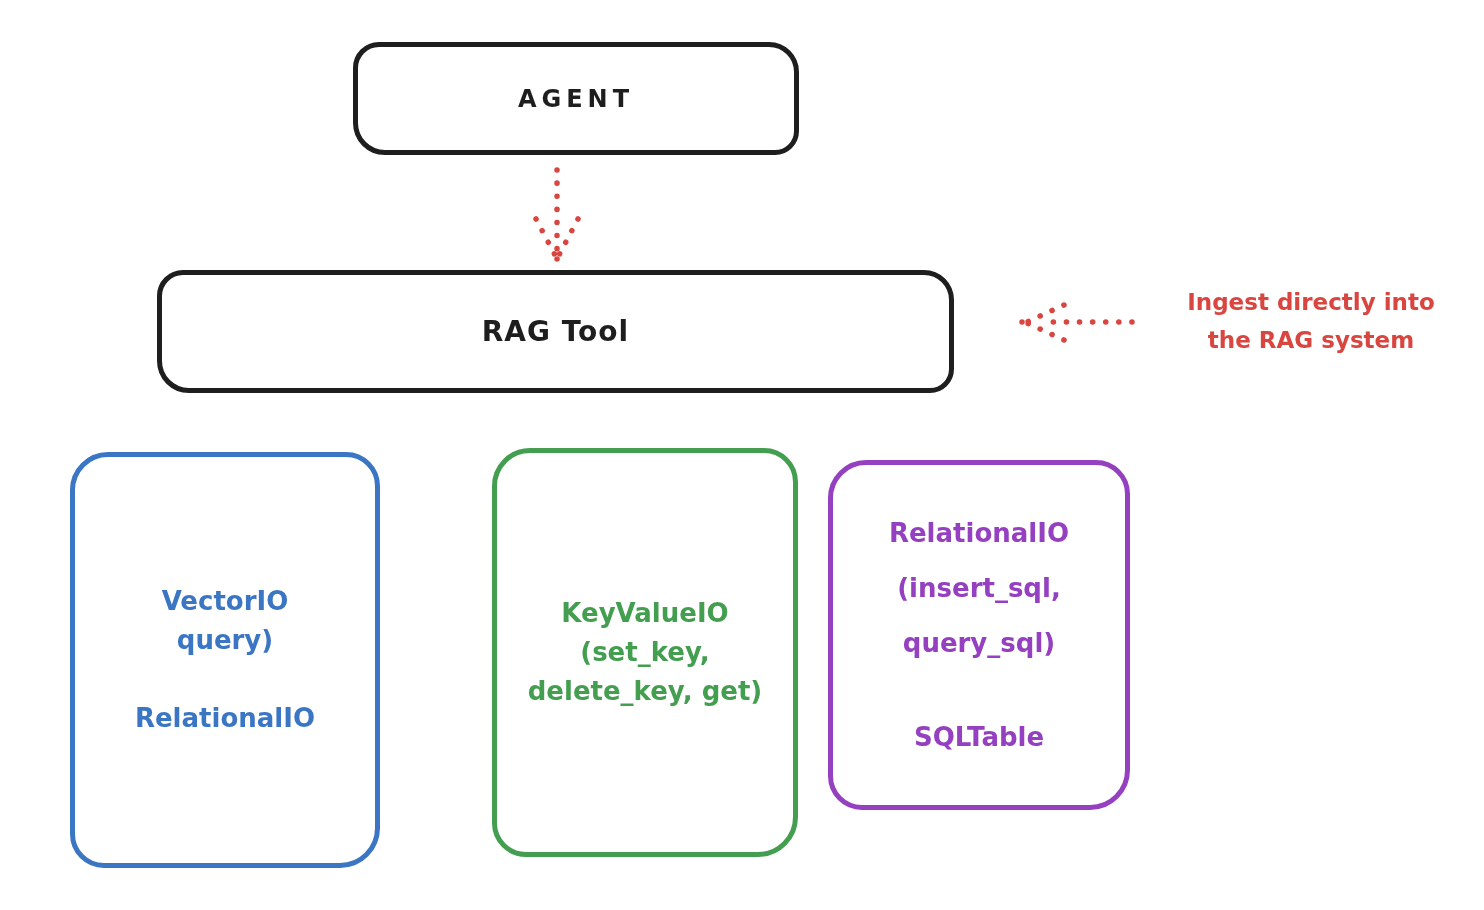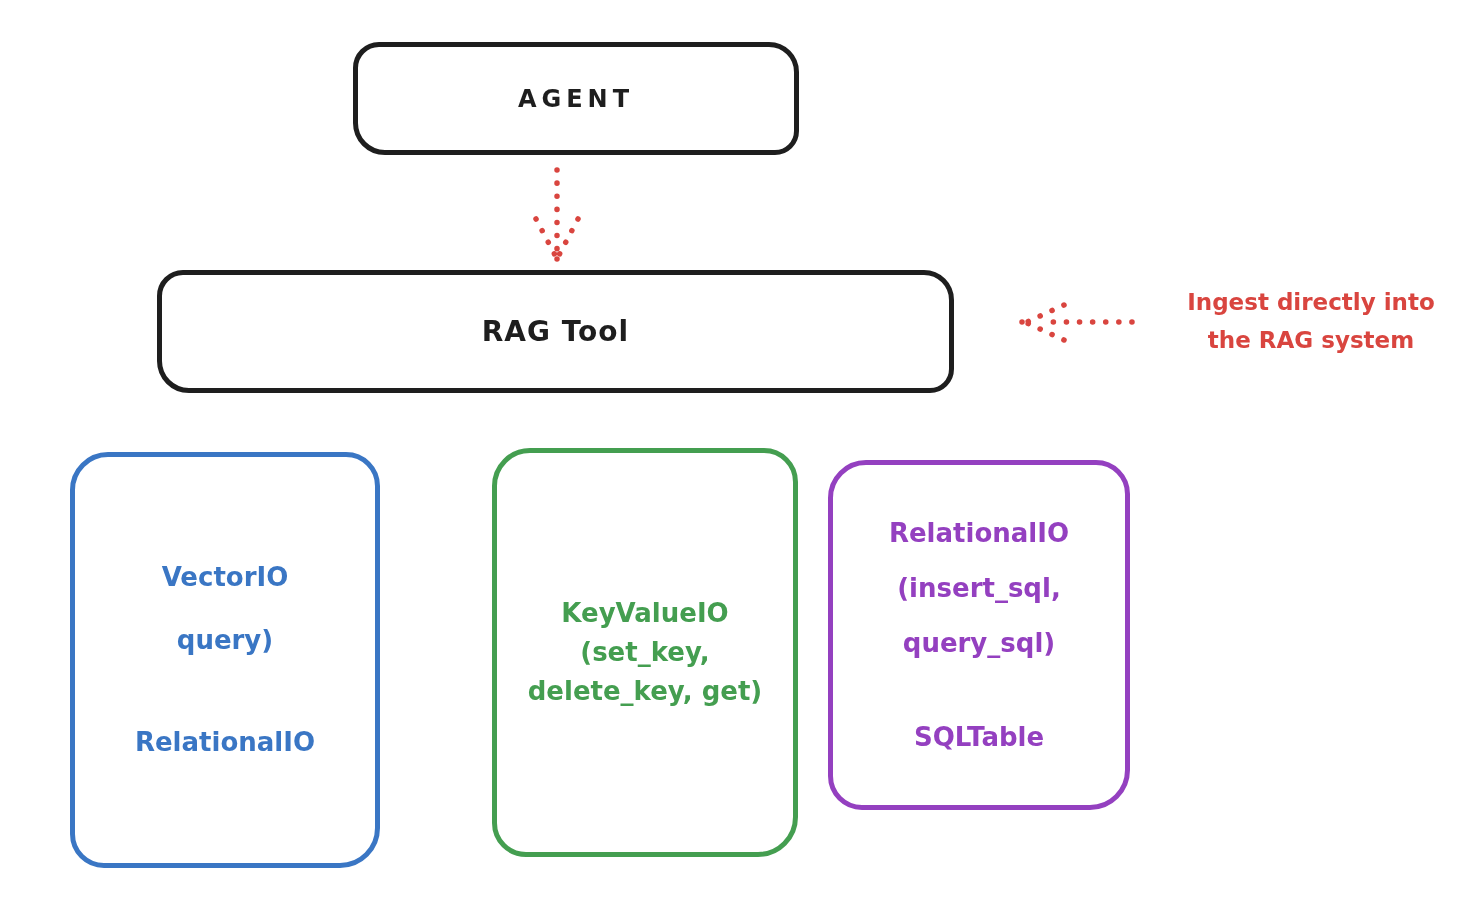--- a/index.html
+++ b/index.html
@@ -42,21 +42,21 @@
     position:absolute;
     border:5px solid;
     border-radius:38px 34px 40px 34px;
     display:flex;flex-direction:column;
     align-items:center;justify-content:center;
     text-align:center;
     font-size:26px;font-weight:bold;
     line-height:39px;
   }
   .backend-box .index-label{margin-top:39px;}
-  .box-vector{left:70px;top:452px;width:310px;height:416px;border-color:var(--blue);color:var(--blue);gap:24px;}
+  .box-vector{left:70px;top:452px;width:310px;height:416px;border-color:var(--blue);color:var(--blue);}
   .box-keyvalue{left:448px;top:448px;width:306px;height:409px;border-color:var(--green);color:var(--green);margin-left:44px;}
   .box-relational{left:828px;top:460px;width:302px;height:350px;border-color:var(--purple);color:var(--purple);gap:16px;}
   
   .annotation{
     position:absolute;
     left:1138px;top:283px;width:346px;
     color:var(--red);
     font-size:23px;font-weight:bold;
     text-align:center;line-height:38px;
   }

